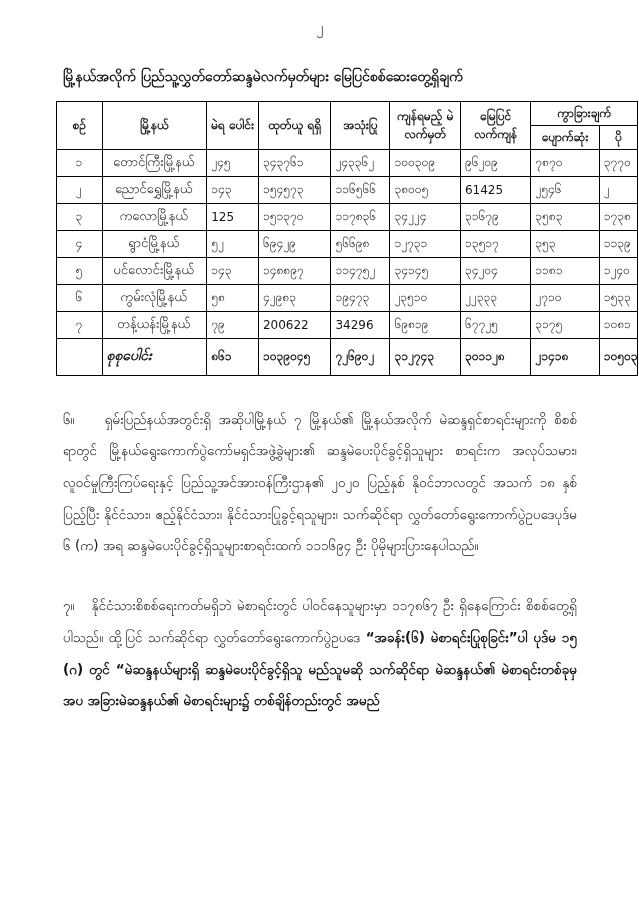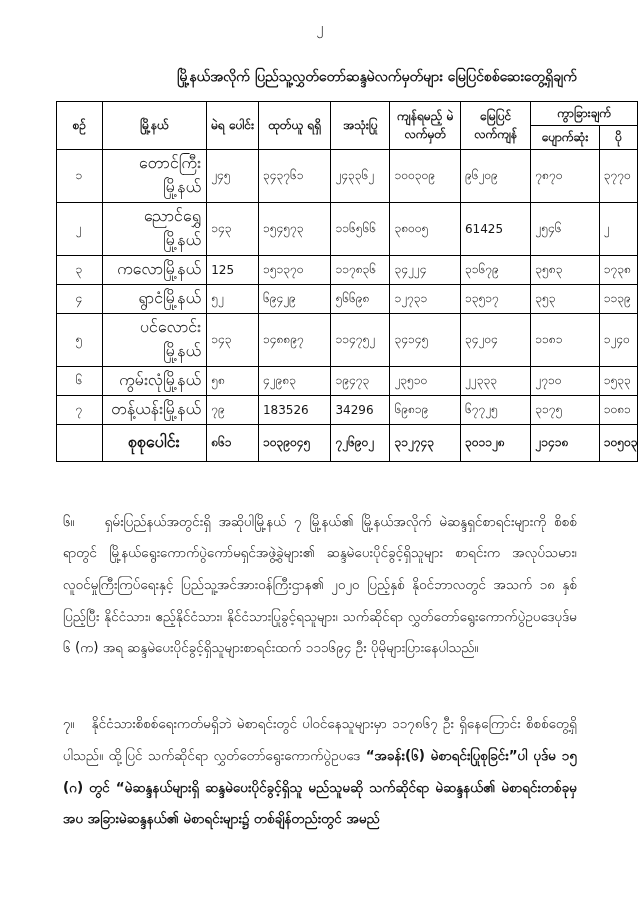--- a/index.html
+++ b/index.html
@@ -8,39 +8,39 @@
     font-family:"DejaVu Sans", sans-serif;
     color:#151515;
     -webkit-font-smoothing:antialiased;
   }
   .page { box-sizing:border-box; width:639px; height:905px; padding:18px 62px 0 63px; }
   .page-number { text-align:center; font-size:14px; margin:0 0 26px 0; }
   .para { margin:0; font-size:13.5px; line-height:2.35; text-align:justify; }
   .intro { margin-bottom:4px; }
   .table-title {
     margin:10px 0 14px 0; font-size:14px; font-weight:bold;
-    text-align:right; line-height:1.6;
+    text-align:left; line-height:1.6;
   }
   table.results {
     table-layout:fixed; border-collapse:collapse;
     width:582px; margin:12px 0 0 -7px;
     font-size:12px; color:#151515;
   }
   table.results th, table.results td { border:1px solid #000; overflow:hidden; }
   table.results th {
     font-weight:bold; text-align:center; vertical-align:middle;
     padding:2px 2px; line-height:1.55; font-size:12px;
   }
   table.results td { padding:2px 5px 2px 4px; height:22px; vertical-align:middle; }
   td.sn { text-align:center; padding-right:2px; }
-  td.name { text-align:right; padding-left:5px; font-size:16px; }
+  td.name { text-align:center; padding-left:5px; font-size:13px; }
   td.num { text-align:left; }
   tr.total-row td { font-weight:bold; height:32px; }
-  td.total-label { text-align:center; font-size:16px; }
-  .body-para { margin-top:44px; }
+  td.total-label { font-size:14px;font-style:italic; }
+  .body-para { margin-top:28px; }
   .pnum { display:inline-block; }
   .pgap { display:inline-block; width:30px; }
   .pgap-sm { display:inline-block; width:17px; }
   .bold-seg { font-weight:bold; }
 </style>
 </head>
 <body>
 
 <div class="page">
 
@@ -141,21 +141,21 @@
           <td class="num">၁၉၄၇၃</td>
           <td class="num">၂၃၅၁၀</td>
           <td class="num">၂၂၃၃၃</td>
           <td class="num">၂၇၁၀</td>
           <td class="num">၁၅၃၃</td>
         </tr>
         <tr>
           <td class="sn">၇</td>
           <td class="name">တန့်ယန်းမြို့နယ်</td>
           <td class="num">၇၉</td>
-          <td class="num">183526</td>
+          <td class="num">200622</td>
           <td class="num">34296</td>
           <td class="num">၆၉၈၁၉</td>
           <td class="num">၆၇၇၂၅</td>
           <td class="num">၃၁၇၅</td>
           <td class="num">၁၀၈၁</td>
         </tr>
         <tr class="total-row">
           <td class="sn"></td>
           <td class="total-label">စုစုပေါင်း</td>
           <td class="num">၈၆၁</td>

